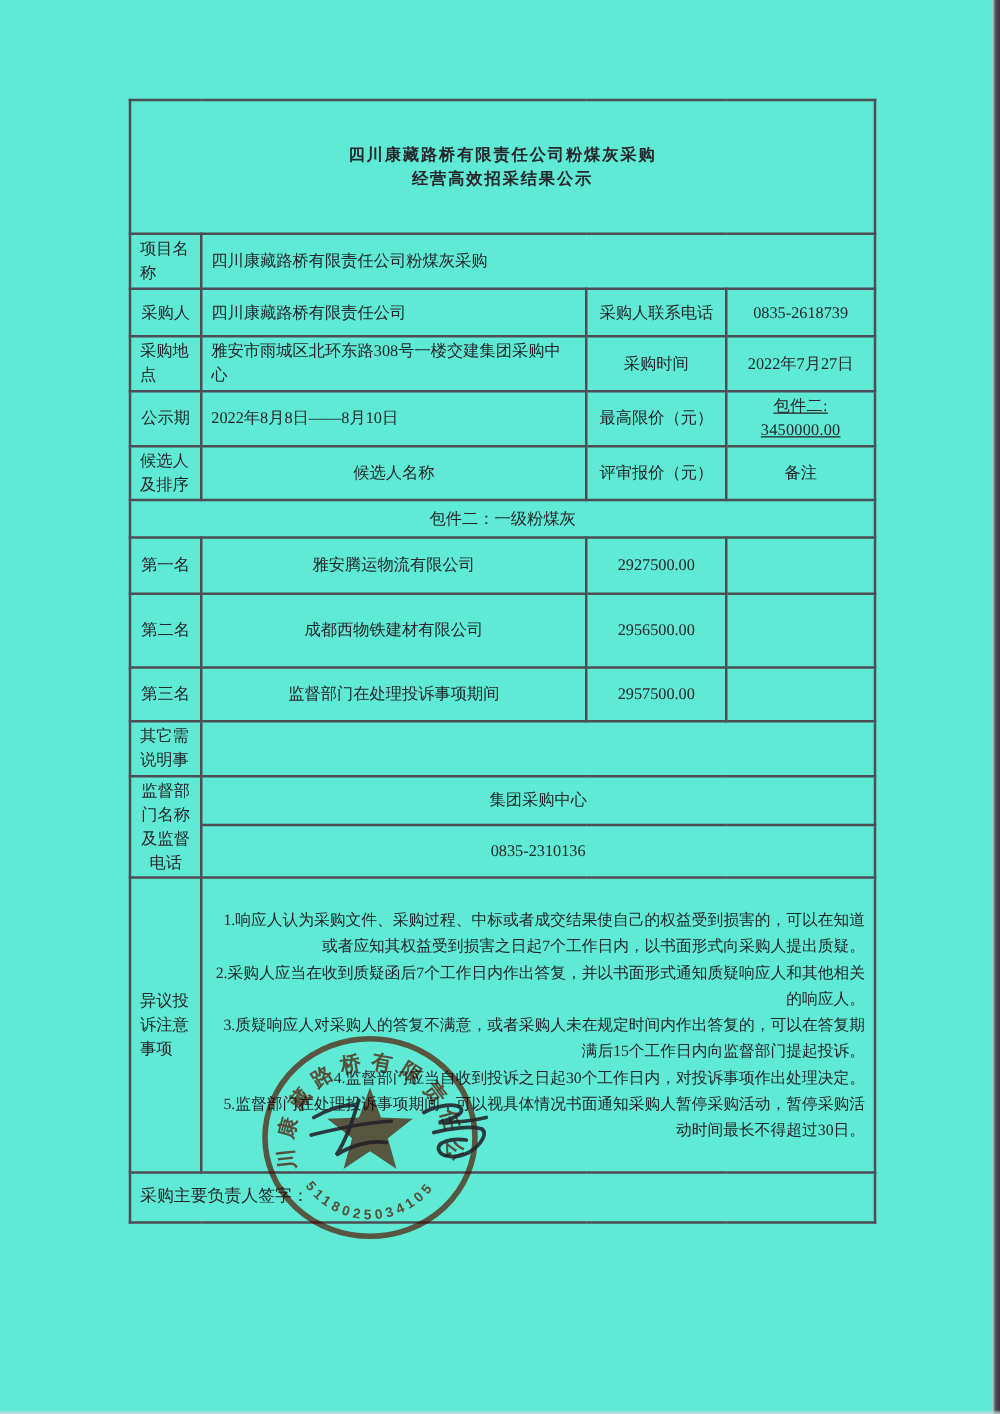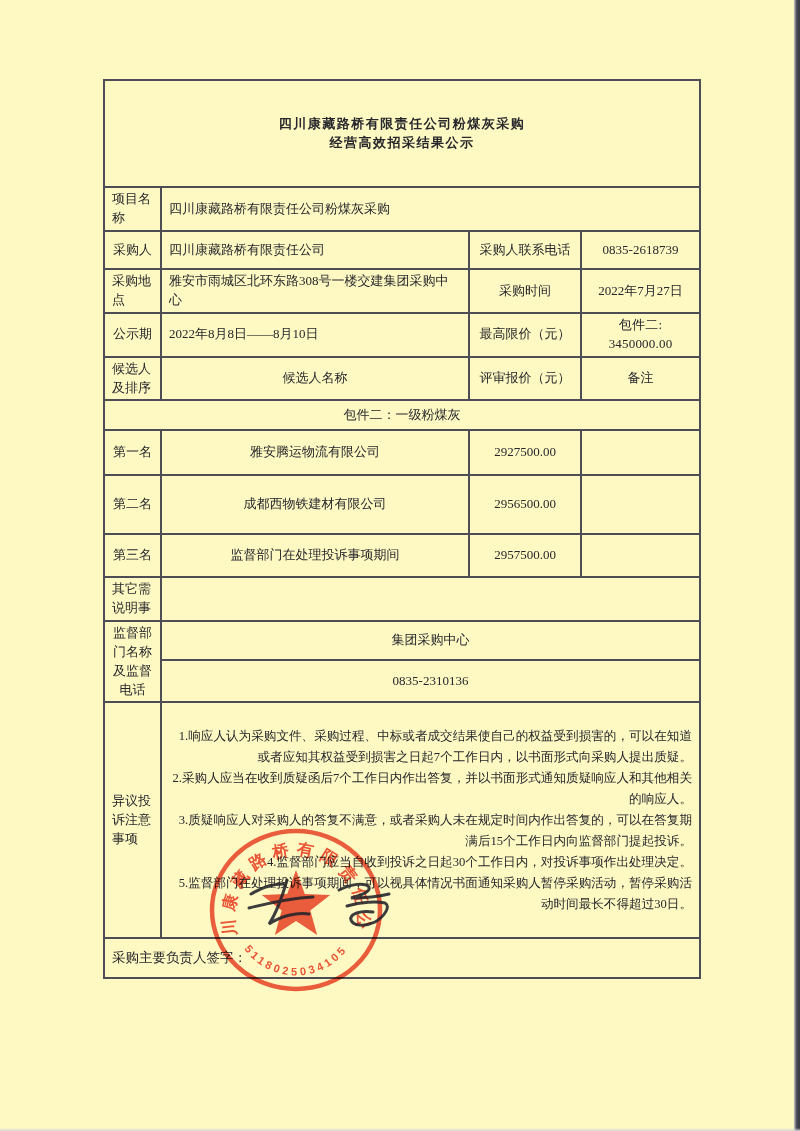--- a/index.html
+++ b/index.html
@@ -5,21 +5,21 @@
   html, body { margin: 0; padding: 0; }
   body {
     font-family: "Liberation Serif", "DejaVu Serif", serif;
     background: #e9e9ec;
   }
   .page {
     position: relative;
     width: 800px;
     height: 1131px;
     margin: 0 auto;
-    background: #fef9c3;
+    background: #5eead4;
     overflow: hidden;
     color: #26262b;
   }
   
   .edge-band {
     position: absolute;
     top: 0; right: 0;
     width: 6px; height: 100%;
     background: linear-gradient(90deg, #c6c6cd 0%, #4a4a54 45%, #383842 100%);
   }
@@ -50,21 +50,21 @@
   td.ctr { text-align: center; }
   td.title-cell {
     text-align: center;
     vertical-align: middle;
     font-weight: bold;
     font-size: 17px;
     letter-spacing: 1.5px;
     line-height: 30px;
     color: #1c1c20;
   }
-  td.smalltxt { font-size: 11px; letter-spacing: 0.2px; }
+  td.smalltxt { font-size: 11px; letter-spacing: 0.2px; text-decoration: underline; }
   td.notice-cell { padding: 6px 9px; vertical-align: middle; }
   .notice-par { font-size: 12.6px; line-height: 21px; text-align: right; }
   td.sig-cell { padding-left: 5px; font-family: Liberation Mono, monospace; }
   .sig-label { font-size: 13.5px; }
   
   .stamp {
     position: absolute;
     left: 206px; top: 824px;
     width: 182px; height: 172px;
     opacity: 0.9;

